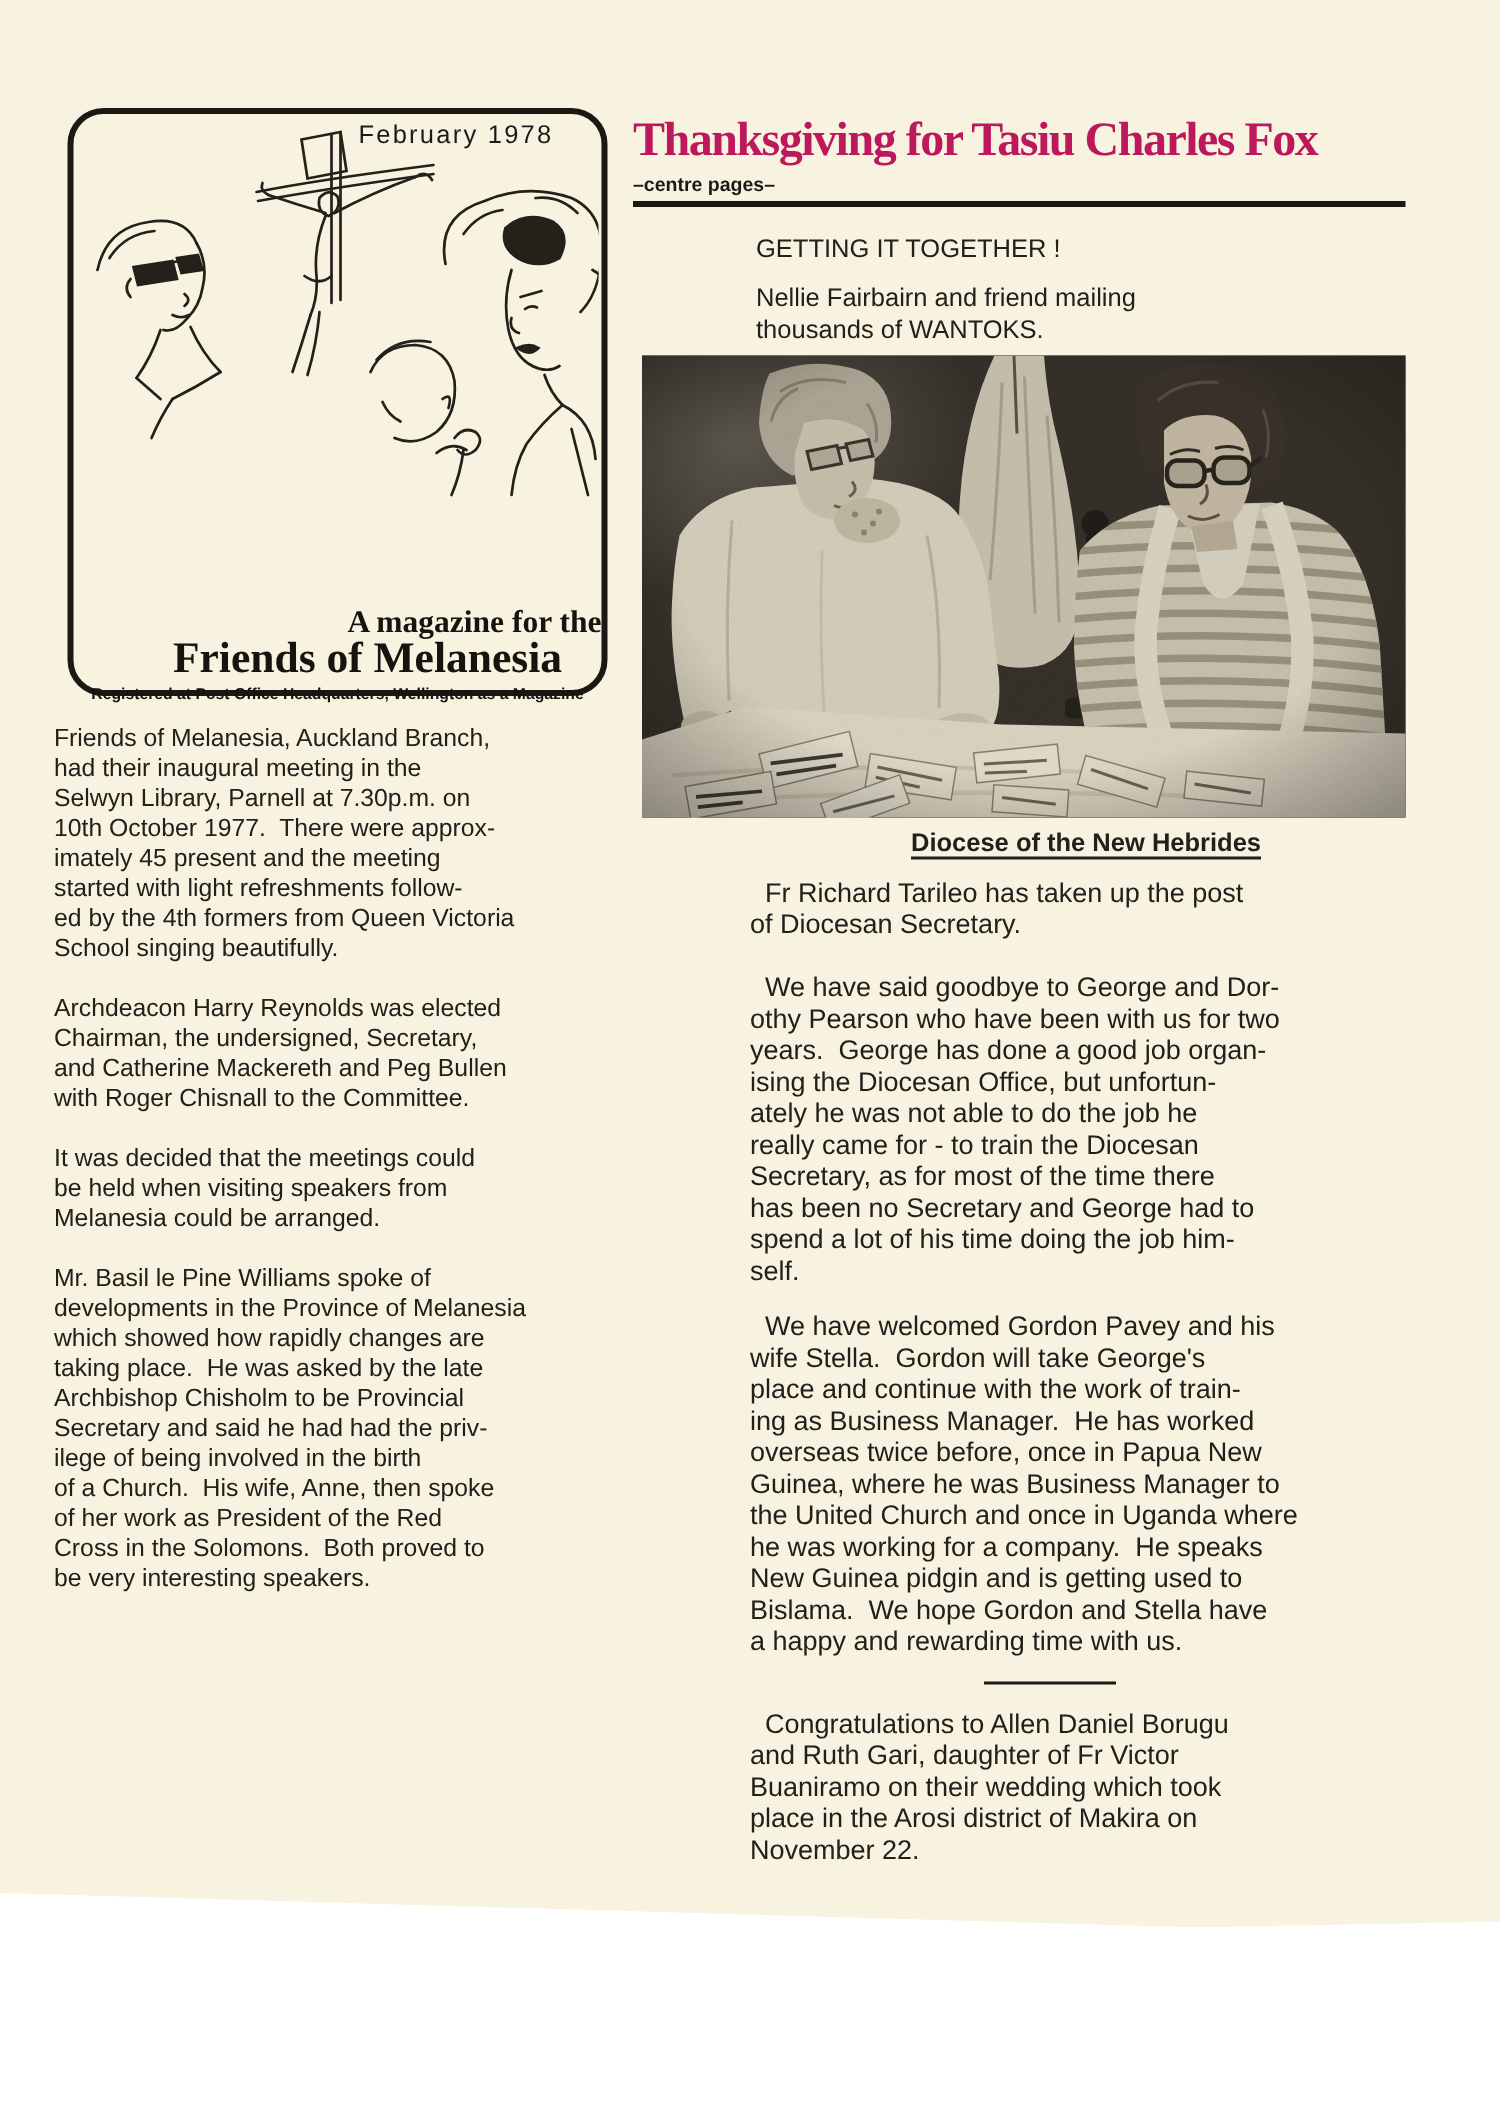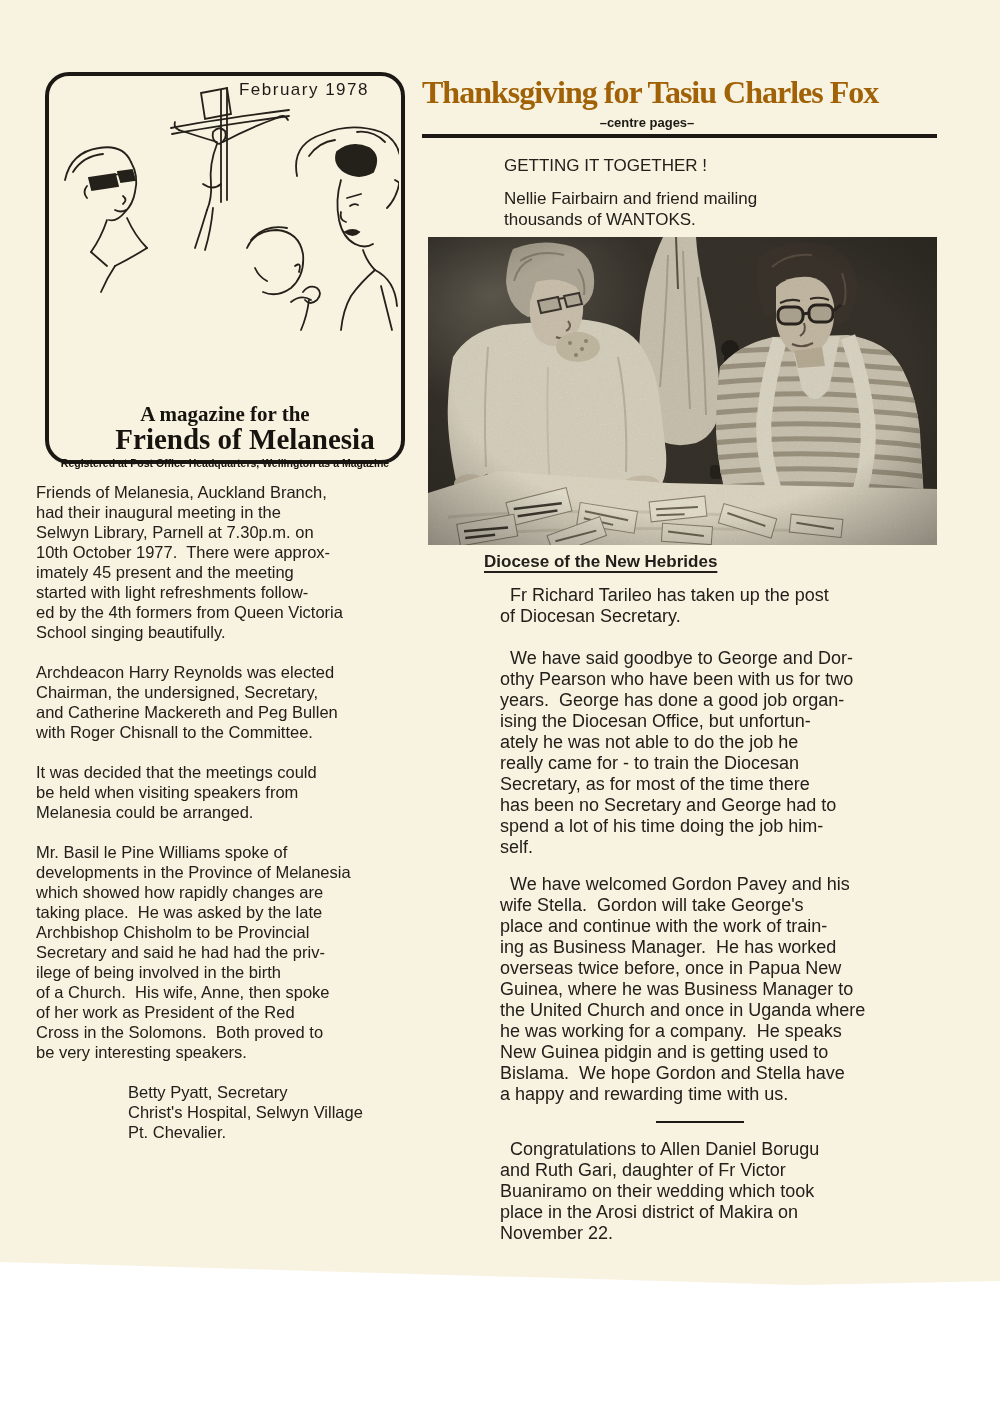--- a/index.html
+++ b/index.html
@@ -9,51 +9,51 @@
     color:#23201b;font-family:"Liberation Mono",monospace;overflow:hidden;
   }
   .mono{font-family:Liberation Sans, sans-serif;white-space:pre-wrap;}
 
   
   .masthead{position:absolute;left:45px;top:72px;width:352px;height:384px;
     border:4px solid #1c1915;border-radius:24px;}
   .mast-date{position:absolute;top:4px;right:32px;font-size:17px;letter-spacing:1.5px;color:#1e1b17;}
   .mast-art{position:absolute;left:2px;top:4px;width:348px;height:302px;}
   .logo-wrap{position:absolute;left:8px;top:250px;width:242px;height:76px;}
-  .tag1{position:absolute;top:326px;left:0;width:100%;text-align:center;
+  .tag1{position:absolute;top:326px;left:0;width:100%;text-align:right;
     font-family:"Liberation Serif",serif;font-weight:bold;font-size:21px;color:#17140f;}
   .tag2{position:absolute;top:347px;left:0;width:100%;text-align:center;
     font-family:"Liberation Serif",serif;font-weight:bold;font-size:29px;color:#17140f;padding-left:20px;}
   .reg{position:absolute;top:381px;left:0;width:100%;text-align:center;
     font-family:"Liberation Sans",sans-serif;font-weight:bold;font-size:10.5px;color:#17140f;}
 
   
   .headline{position:absolute;left:422px;top:74px;width:516px;}
   .headline h1{margin:0;font-family:"Liberation Serif",serif;font-weight:bold;
-    font-size:32px;letter-spacing:-1px;white-space:nowrap;color:#a16207;}
-  .subhead{margin-top:4px;text-align:center;padding-right:66px;
+    font-size:32px;letter-spacing:-1px;white-space:nowrap;color:#be185d;}
+  .subhead{margin-top:4px;text-align:left;padding-right:66px;
     font-family:"Liberation Sans",sans-serif;font-weight:bold;font-size:13px;color:#1c1915;}
   .headrule{margin-top:4px;height:4px;background:#1c1915;width:515px;}
 
   
   .kicker{position:absolute;left:504px;top:156px;font-size:17px;}
   .caption{position:absolute;left:504px;top:188px;font-size:17px;line-height:21px;}
   .photo{position:absolute;left:428px;top:237px;width:509px;height:308px;background:#2e2a24;}
   .photo svg{display:block;width:100%;height:100%;}
 
   
   .leftcol{position:absolute;left:36px;top:470px;width:422px;}
   .leftcol h2{margin:0;font-family:"Liberation Serif",serif;font-weight:bold;
     font-size:31px;line-height:34px;white-space:pre-line;color:#14110c;}
   .leftcol .para{margin:0 0 20px 0;font-size:16.5px;line-height:20px;}
   .leftcol .first{margin-top:12px;}
   .signature{margin-left:92px;font-size:16.5px;line-height:20px;}
 
   .rightcol{position:absolute;left:484px;top:552px;width:480px;}
-  .rtitle{font-weight:bold;font-size:17px;
+  .rtitle{text-align:center;font-weight:bold;font-size:17px;
     text-decoration:underline;text-decoration-thickness:2px;text-underline-offset:4px;}
   .rightcol .para{margin:16px;font-size:18px;line-height:21px;}
   .rightcol .gap{margin-bottom:21px;}
   .rightcol .lead{margin-top:13px;}
   .divider{width:88px;height:2px;background:#1c1915;margin:9px 0 14px 172px;}
 </style>
 </head>
 <body>
 
 <div class="paper">
@@ -298,23 +298,20 @@
 developments in the Province of Melanesia
 which showed how rapidly changes are
 taking place.  He was asked by the late
 Archbishop Chisholm to be Provincial
 Secretary and said he had had the priv-
 ilege of being involved in the birth
 of a Church.  His wife, Anne, then spoke
 of her work as President of the Red
 Cross in the Solomons.  Both proved to
 be very interesting speakers.</div>
-    <div class="signature mono">Betty Pyatt, Secretary
-Christ's Hospital, Selwyn Village
-Pt. Chevalier.</div>
   </div>
 
   <div class="rightcol">
     <div class="rtitle mono">Diocese of the New Hebrides</div>
     <div class="para mono lead gap">  Fr Richard Tarileo has taken up the post
 of Diocesan Secretary.</div>
     <div class="para mono">  We have said goodbye to George and Dor-
 othy Pearson who have been with us for two
 years.  George has done a good job organ-
 ising the Diocesan Office, but unfortun-

